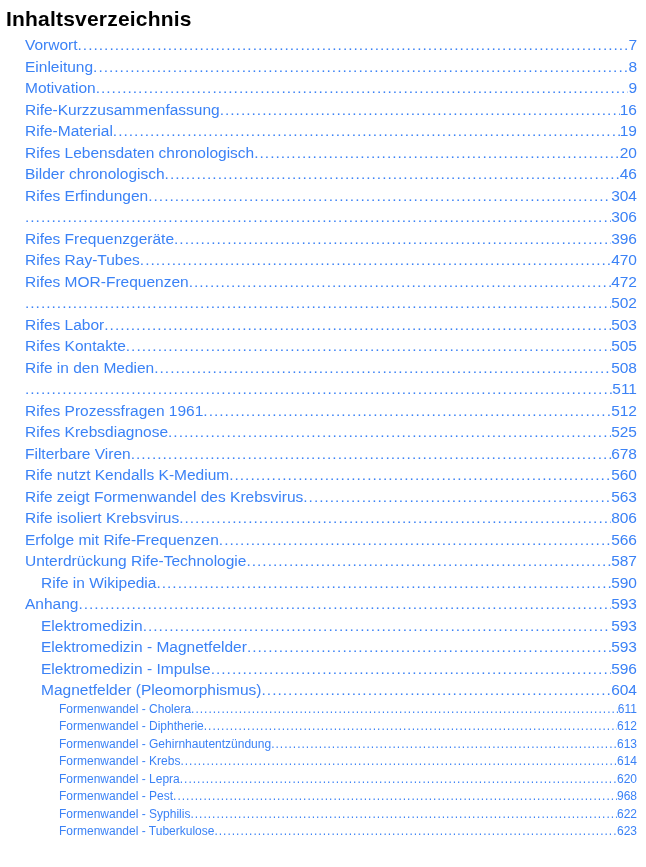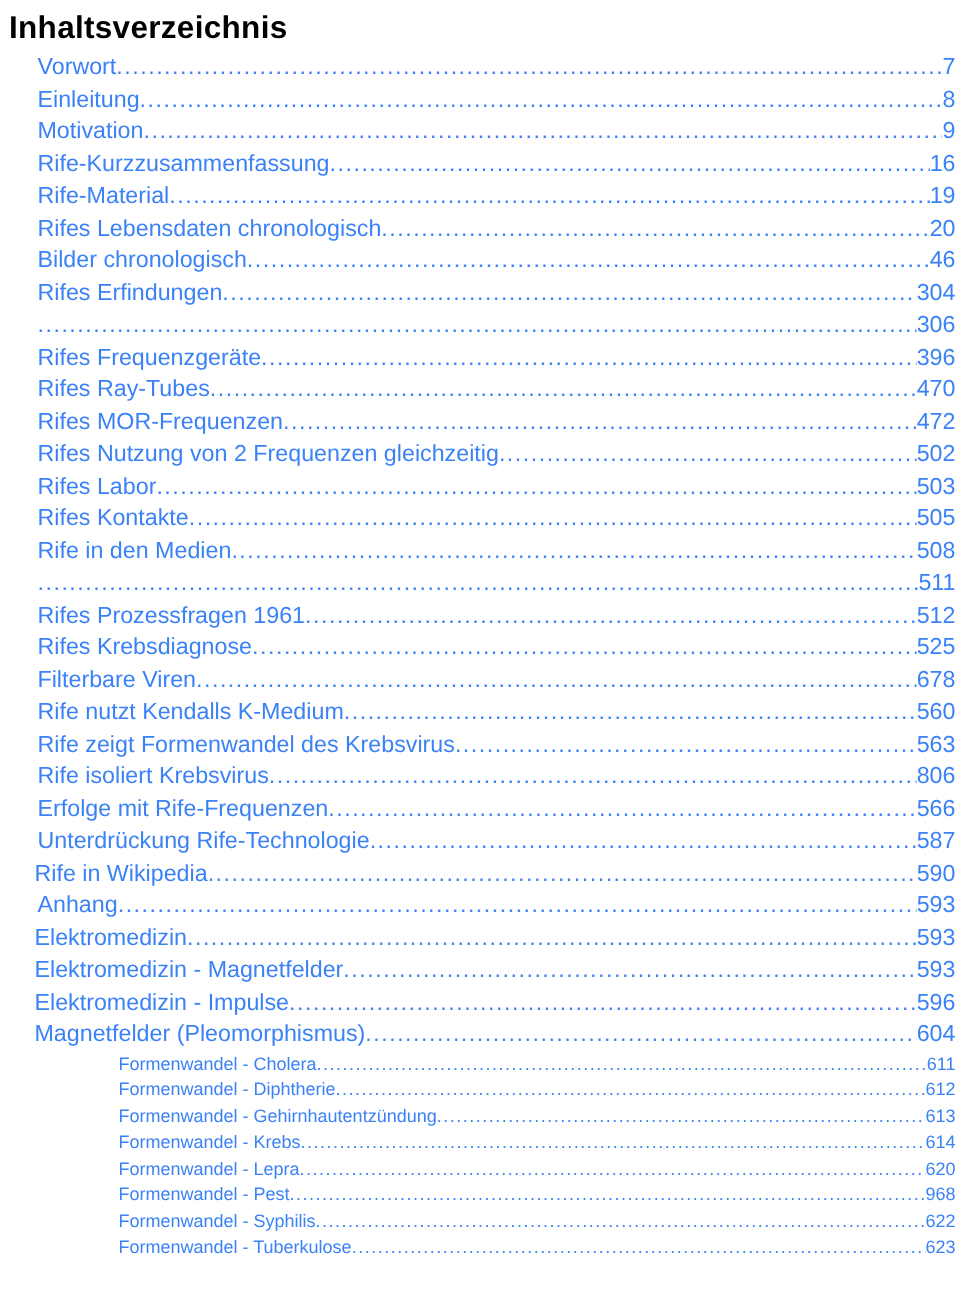--- a/index.html
+++ b/index.html
@@ -43,23 +43,23 @@
     min-width: 0;
     overflow: hidden;
     white-space: nowrap;
     letter-spacing: 1px;
   }
   .row .pagenum {
     flex: 0 0 auto;
     white-space: nowrap;
   }
   .lvl1 { margin-left: 19px; }
-  .lvl2 { margin-left: 17px; }
+  .lvl2 { margin-left: 35px; }
   .lvl3 {
-    margin-left: 73px;
+    margin-left: 53px;
     font-size: 12px;
     line-height: 17.5px;
   }
 </style>
 </head>
 <body>
 
 <div class="page">
   <h1 class="page-title">Inhaltsverzeichnis</h1>
   <div class="toc" id="toc">
@@ -128,21 +128,20 @@
     <span class="pagenum">470</span>
   </div>
 
   <div class="row lvl1">
     <span class="label">Rifes MOR-Frequenzen</span>
     <span class="leader">............................................................................................................................................................................................................................................................................................................</span>
     <span class="pagenum">472</span>
   </div>
 
   <div class="row lvl1">
-    <span class="label">Rifes Nutzung von 2 Frequenzen gleichzeitig</span>
     <span class="leader">............................................................................................................................................................................................................................................................................................................</span>
     <span class="pagenum">502</span>
   </div>
 
   <div class="row lvl1">
     <span class="label">Rifes Labor</span>
     <span class="leader">............................................................................................................................................................................................................................................................................................................</span>
     <span class="pagenum">503</span>
   </div>
 

